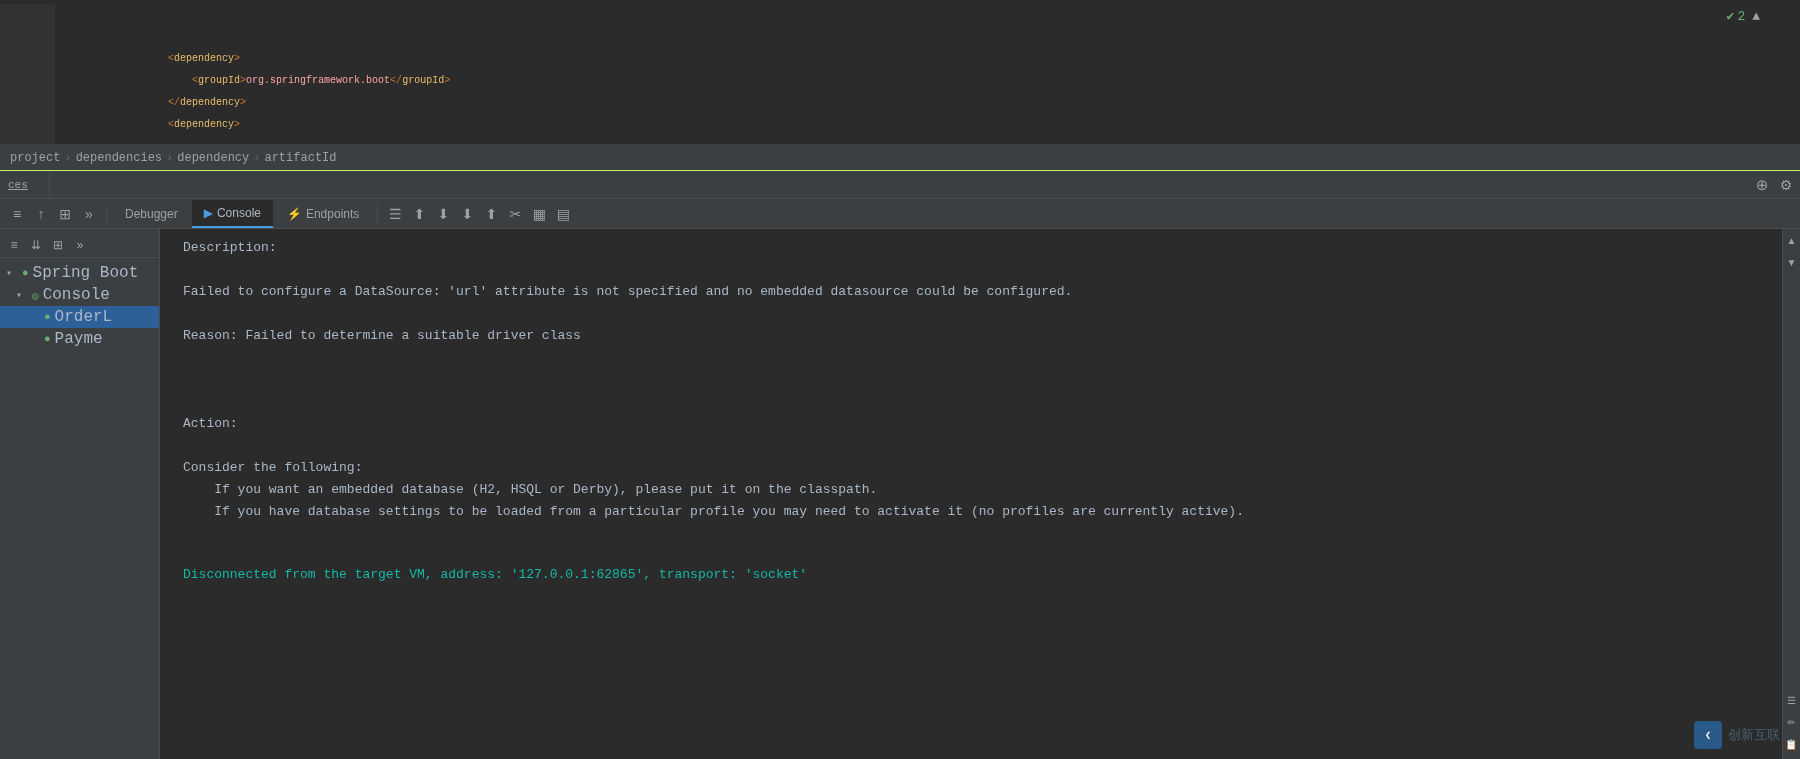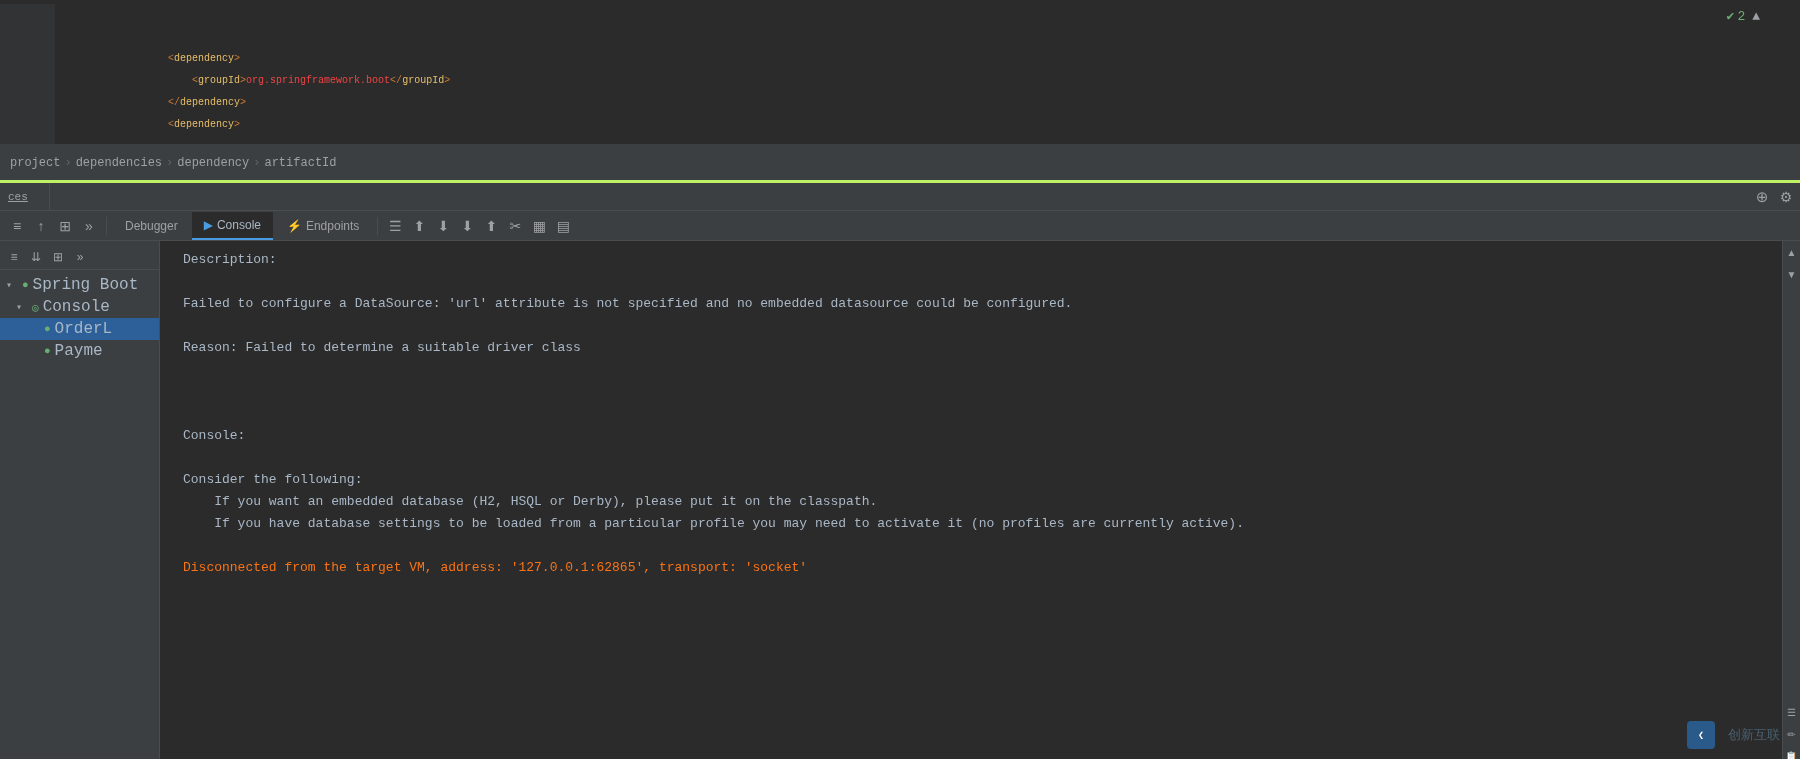--- a/index.html
+++ b/index.html
@@ -16,21 +16,21 @@
       overflow: hidden;
     }
     .editor-area .line {
       height: 22px;
       line-height: 22px;
       font-size: 10px;
       white-space: pre;
     }
     .tag-bracket { color: #cc7832; }
     .tag-name { color: #e8bf6a; }
-    .tag-content { color: #ef4444; }
+    .tag-content { color: #fca5a5; }
     .attr-value { color: #6a8759; }
     .highlight-line {
       background: #214283;
     }
     .line-gutter {
       position: absolute;
       left: 0;
       width: 55px;
       height: 100%;
       background: #313335;
@@ -42,26 +42,26 @@
     .line-num {
       height: 22px;
       line-height: 22px;
       font-size: 12px;
       color: #606366;
     }
 
     
     .breadcrumb-bar {
       background: #3c3f41;
-      height: 38px;
+      height: 26px;
       line-height: 26px;
       padding: 0 10px;
       font-size: 12px;
       color: #9da0a4;
-      border-bottom: 3px solid #bef264;
+      border-bottom: 1px solid #bef264;
       display: flex;
       align-items: center;
       gap: 4px;
     }
     .breadcrumb-sep { color: #606366; }
 
     
     .toolbar {
       background: #3c3f41;
       height: 30px;
@@ -162,21 +162,21 @@
       overflow-y: auto;
       padding: 8px 23px;
       font-size: 13px;
       line-height: 22px;
     }
     .console-line {
       white-space: pre-wrap;
       font-family: 'Consolas', 'Courier New', monospace;
     }
     .console-normal { color: #a9b7c6; }
-    .console-blue { color: #f97316; }
+    .console-blue { color: #14b8a6; margin-top: 19px; }
     .top-right-icon-btn {
       width: 20px;
       height: 20px;
       background: transparent;
       border: none;
       cursor: pointer;
       color: #9da0a4;
       font-size: 14px;
       display: flex;
       align-items: center;
@@ -357,21 +357,21 @@
 
     <div class="console-area">
       <div class="console-line console-normal">Description:</div>
       <div class="console-line console-normal">&nbsp;</div>
       <div class="console-line console-normal">Failed to configure a DataSource: 'url' attribute is not specified and no embedded datasource could be configured.</div>
       <div class="console-line console-normal">&nbsp;</div>
       <div class="console-line console-normal">Reason: Failed to determine a suitable driver class</div>
       <div class="console-line console-normal">&nbsp;</div>
       <div class="console-line console-normal">&nbsp;</div>
       <div class="console-line console-normal">&nbsp;</div>
-      <div class="console-line console-normal">Console:</div>
+      <div class="console-line console-normal">Action:</div>
       <div class="console-line console-normal">&nbsp;</div>
       <div class="console-line console-normal">Consider the following:</div>
       <div class="console-line console-normal">&nbsp;&nbsp;&nbsp;&nbsp;If you want an embedded database (H2, HSQL or Derby), please put it on the classpath.</div>
       <div class="console-line console-normal">&nbsp;&nbsp;&nbsp;&nbsp;If you have database settings to be loaded from a particular profile you may need to activate it (no profiles are currently active).</div>
       <div class="console-line console-normal">&nbsp;</div>
       <div class="console-line console-blue">Disconnected from the target VM, address: '127.0.0.1:62865', transport: 'socket'</div>
     </div>
 
     <div style="width:18px; background:#3c3f41; border-left:1px solid #4a4d4f; display:flex; flex-direction:column; align-items:center; padding:2px 0; gap:4px;">
       <button class="scroll-btn">▲</button>
@@ -381,16 +381,16 @@
         <button class="scroll-btn">✏</button>
         <button class="scroll-btn">📋</button>
       </div>
     </div>
   </div>
 
   <div class="watermark">
     <div class="watermark-logo">
       <span style="font-size:10px; font-weight:bold;">❮</span>
     </div>
-    <span style="font-size:13px;margin-left:7px;">创新互联</span>
+    <span style="font-size:13px;">创新互联</span>
   </div>
 
 </div>
 
 </body></html>

